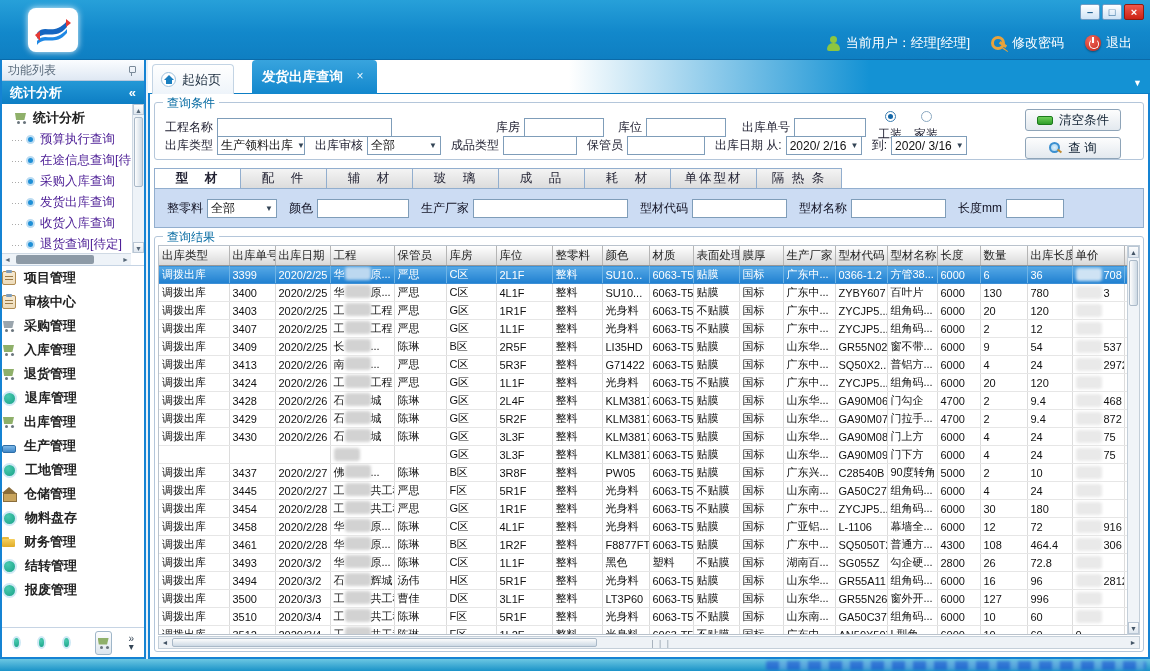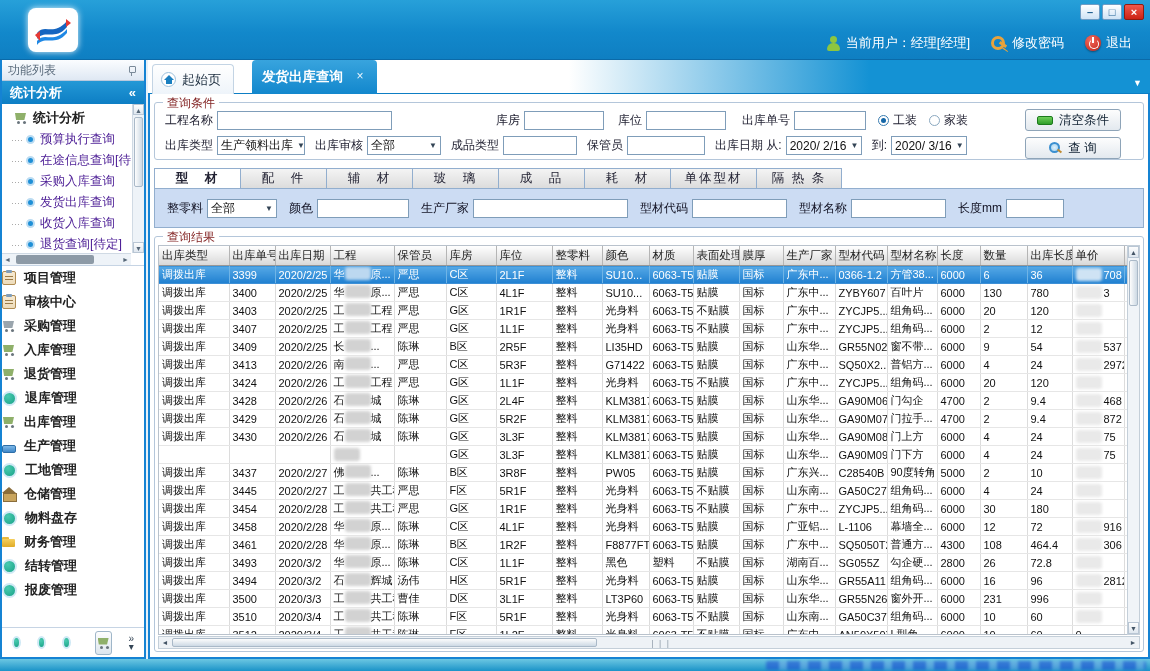--- a/index.html
+++ b/index.html
@@ -95,31 +95,31 @@
     display:flex; align-items:center; gap:10px; font-size:13.5px; font-weight:bold; color:#fff; border-radius:4px 4px 0 0; }
   .tab-close { font-size:12px; font-weight:normal; color:#eaf5fd; width:14px; height:14px; line-height:13px; text-align:center; }
   .tab-menu-arrow { position:absolute; right:8px; top:18px; color:#fff; font-size:9px; }
 
   
   .main-panel { position:absolute; left:0; top:34px; width:1002px; height:565px; background:#fff;
     border:2px solid #1583d3; border-top:none; }
 
   
   .fieldset { position:absolute; border:1px solid #b4c6da; border-radius:3px; }
-  .fieldset > .legend { position:absolute; top:-8px; left:8px; background:#fff; padding:0 4px; font-size:12px; color:#7f1d1d; }
+  .fieldset > .legend { position:absolute; top:-8px; left:8px; background:#fff; padding:0 4px; font-size:12px; color:#0369a1; }
   .query-box { left:4px; top:8px; width:990px; height:58px; }
   .qrow { position:absolute; left:10px; right:160px; display:flex; align-items:center; font-size:12px; color:#223; white-space:nowrap; }
   .qrow.r1 { top:8px; }
   .qrow.r2 { top:33px; }
   .qrow label { margin:0 4px 0 10px; }
   .tbx { height:19px; border:1px solid #7f9db9; background:#fff; }
   .combo { height:19px; border:1px solid #7f9db9; background:#fff; font-size:12px; color:#111;
     display:flex; align-items:center; justify-content:space-between; padding:0 3px; }
   .combo .car { font-size:8px; color:#345; margin-left:4px; }
-  .radio { display:inline-flex; align-items:center; gap:4px; margin-left:12px; font-size:12px; }
+  .radio { display:inline-flex; align-items:center; gap:4px; margin-left:12px; font-size:12px;flex-direction:column; }
   .rdot { width:11px; height:11px; border-radius:50%; border:1px solid #8aa8c0; background:#fff; position:relative; }
   .rdot.on { border-color:#3a7db0; }
   .rdot.on::before { content:""; position:absolute; left:2px; top:2px; width:5px; height:5px; border-radius:50%; background:#1467a8; }
   .qbtns { position:absolute; right:22px; top:6px; width:96px; }
   .btn { height:22px; background:linear-gradient(#fdfdfd,#e3e9ef); border:1px solid #8ea4b8; border-radius:3px;
     display:flex; align-items:center; justify-content:center; gap:6px; font-size:12.5px; color:#123; width:100%; }
   .btn + .btn { margin-top:6px; }
   .ic-clear { width:16px; height:9px; background:linear-gradient(#6fcf5a,#2f9e2a); border:1px solid #1c7a1c; border-radius:2px; }
   .ic-mag { width:13px; height:13px; position:relative; }
   .ic-mag::before { content:""; position:absolute; left:0; top:0; width:7px; height:7px; border:2px solid #3a8fd0; border-radius:50%; background:radial-gradient(circle,#dff0fb,#9fd0ee); }
@@ -882,21 +882,21 @@
                     <td>3L1F</td>
                     <td>整料</td>
                     <td>LT3P60</td>
                     <td>6063-T5</td>
                     <td>贴膜</td>
                     <td>国标</td>
                     <td>山东华...</td>
                     <td>GR55N26</td>
                     <td>窗外开...</td>
                     <td>6000</td>
-                    <td>231</td>
+                    <td>127</td>
                     <td>996</td>
                     <td><span class="blur-w"></span><span></span></td>
                     <td>0</td>
                   </tr>
                   <tr>
                     <td>调拨出库</td>
                     <td>3510</td>
                     <td>2020/3/4</td>
                     <td><span>工</span><span class="blur-b"></span><span>共工程</span></td>
                     <td>陈琳</td>

